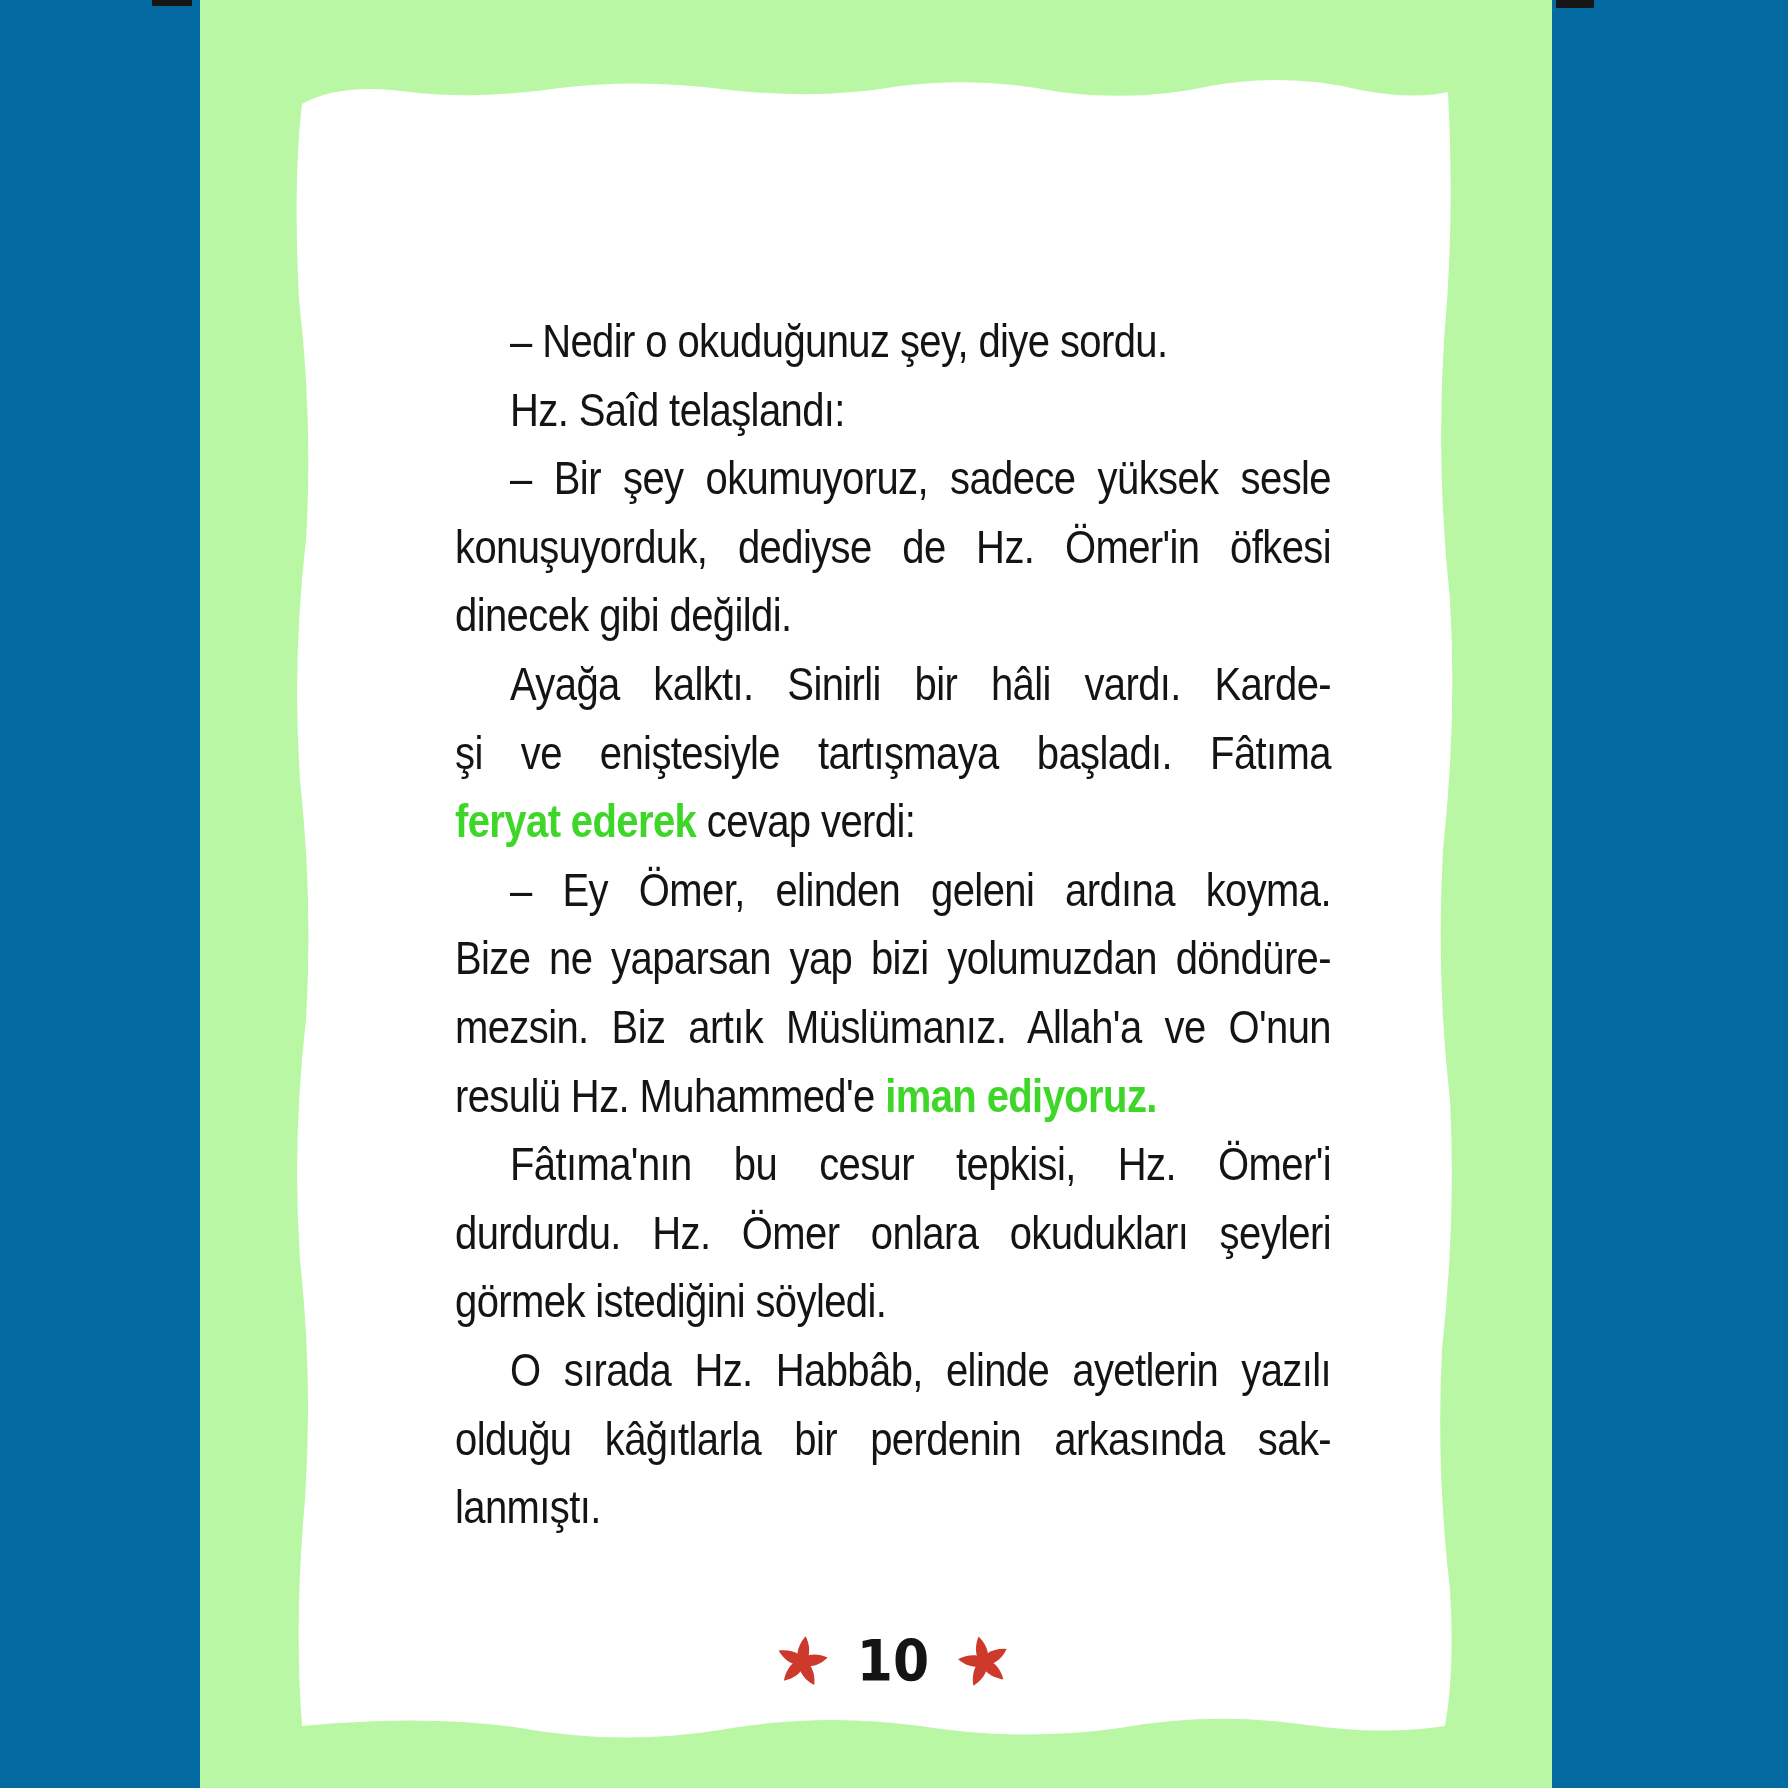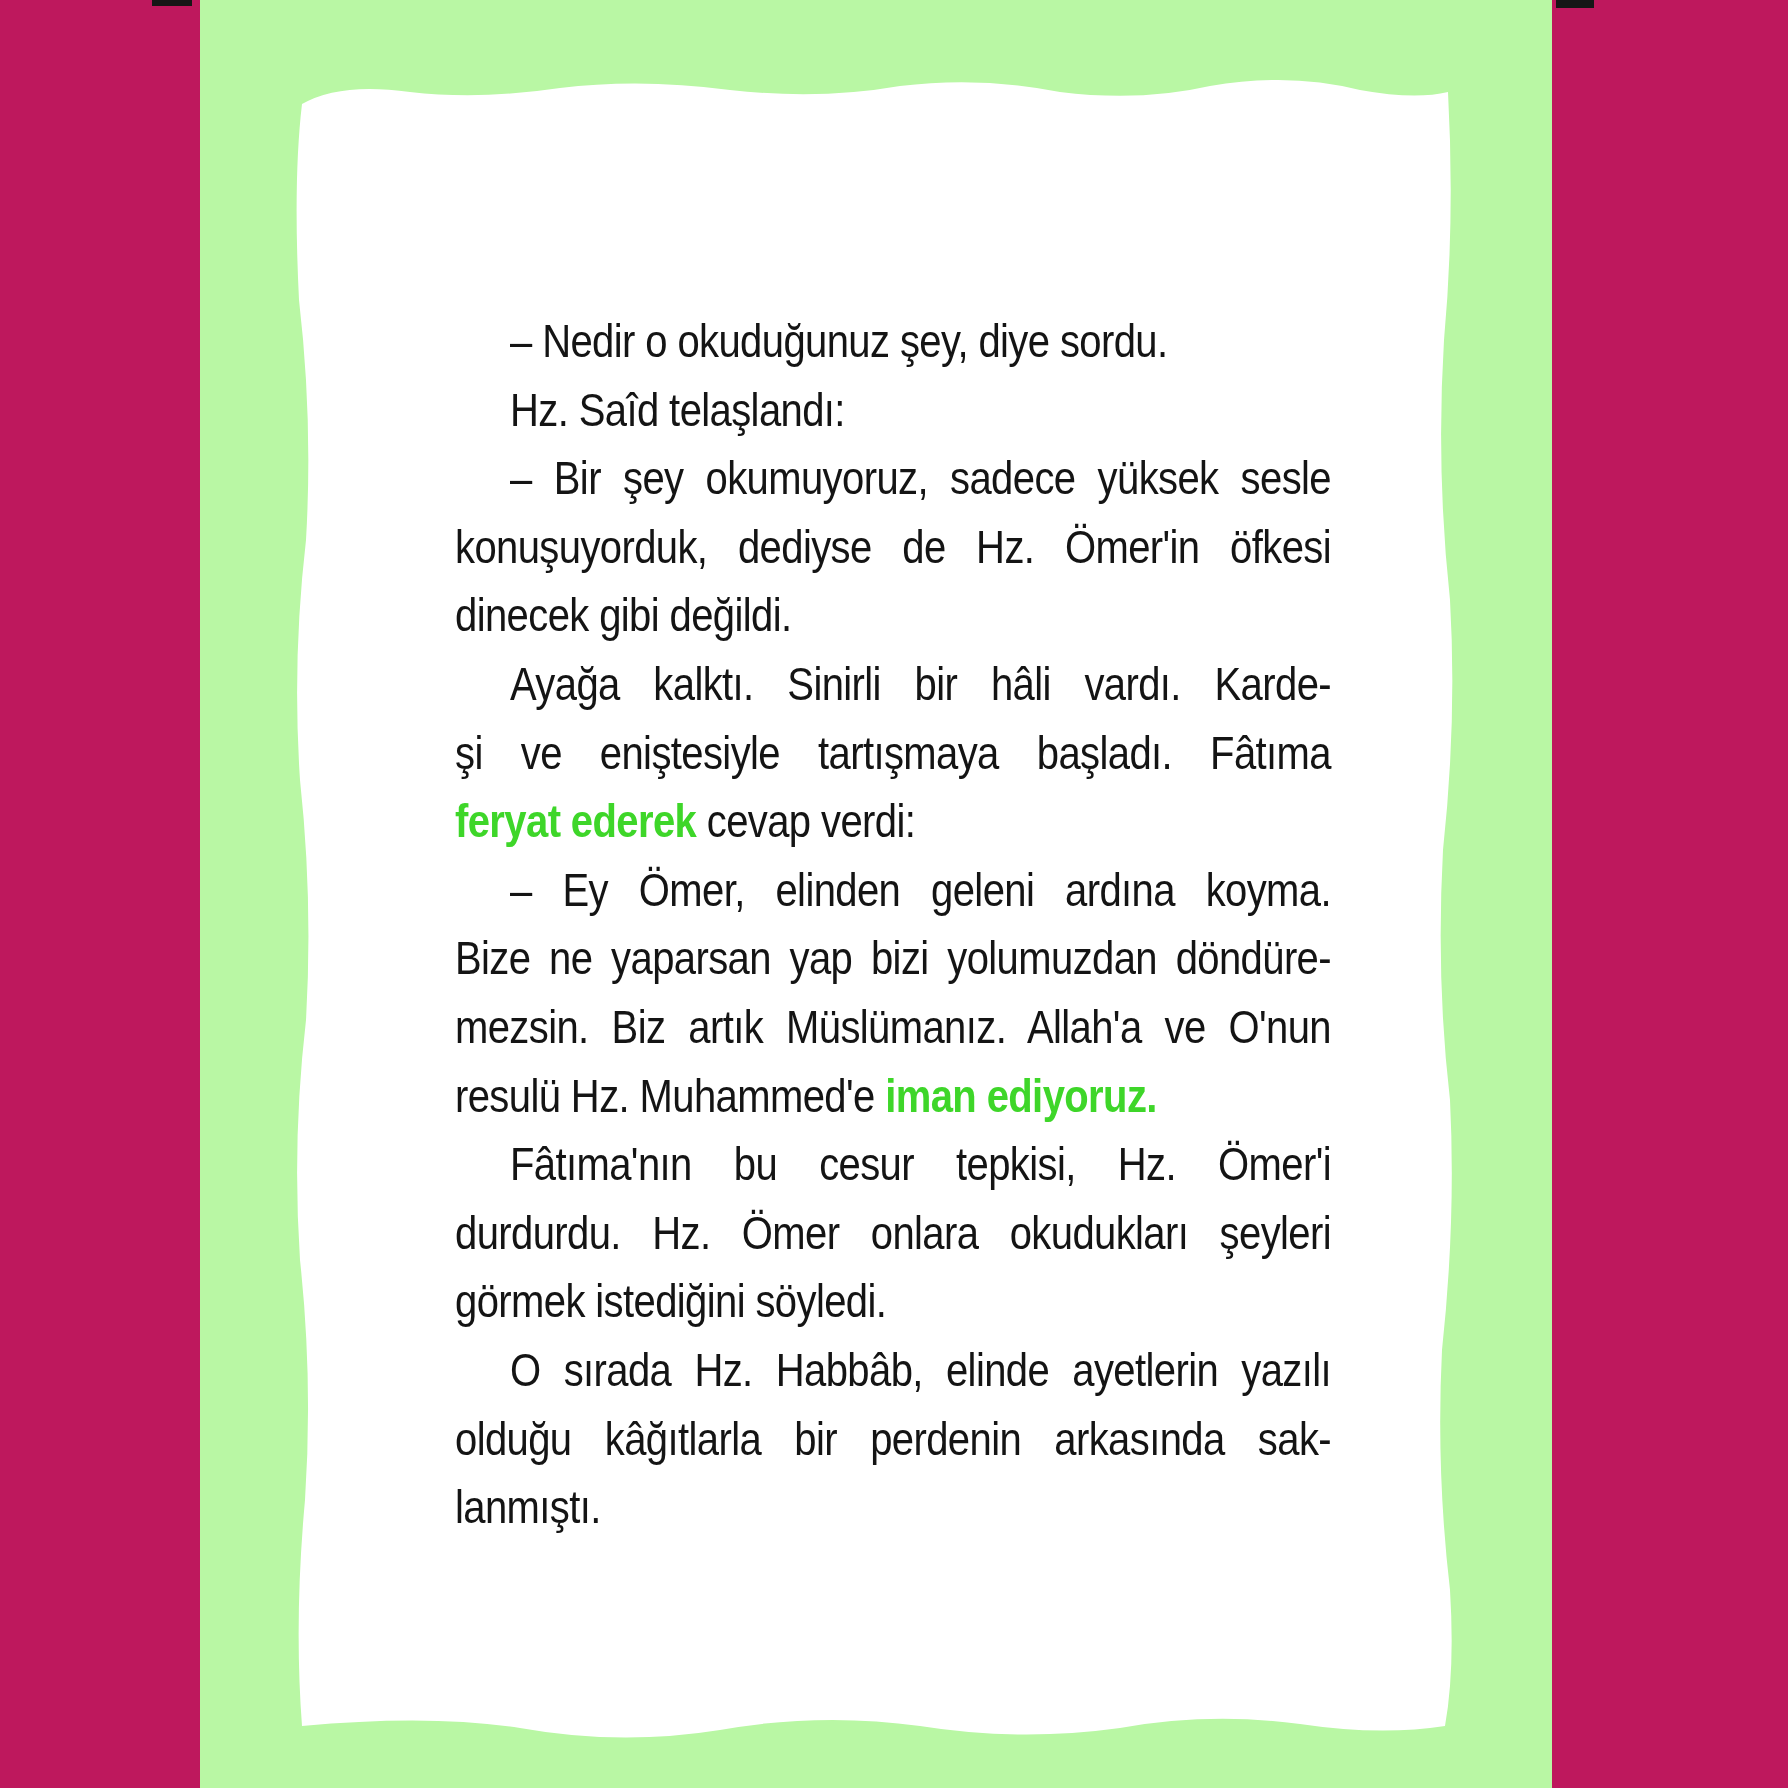--- a/index.html
+++ b/index.html
@@ -1,19 +1,19 @@
 <!DOCTYPE html>
 <html style="--frame-green: #b9f7a4; --highlight-green: #3ed629; --star-red: #cd3a2c; --text: #141414;"><head>
 <meta charset="utf-8">
 <style>
   html,body{margin:0;padding:0;background:#ffffff;}
   #canvas{
     position:relative;
     width:1788px;height:1788px;
-    background:#be185d;
+    background:#0369a1;
     overflow:hidden;
     font-family:"Liberation Sans", sans-serif;
   }
   #bg-layer{position:absolute;left:0;top:0;width:1788px;height:1788px;display:block;}
   .green-frame{fill:var(--frame-green,#b9f7a4);}
   .book-page{fill:#ffffff;}
   .edge-mark{fill:#161616;}
 
   
   #page-text{
@@ -99,14 +99,35 @@
       <div class="line justify"><span>mezsin. Biz artık Müslümanız. Allah'a ve O'nun</span></div>
       <div class="line"><span>resulü Hz. Muhammed'e </span><span class="hl">iman ediyoruz.</span></div>
       <div class="line justify indent"><span>Fâtıma'nın bu cesur tepkisi, Hz. Ömer'i</span></div>
       <div class="line justify"><span>durdurdu. Hz. Ömer onlara okudukları şeyleri</span></div>
       <div class="line"><span>görmek istediğini söyledi.</span></div>
       <div class="line justify indent"><span>O sırada Hz. Habbâb, elinde ayetlerin yazılı</span></div>
       <div class="line justify"><span>olduğu kâğıtlarla bir perdenin arkasında sak-</span></div>
       <div class="line"><span>lanmıştı.</span></div>
     </div>
 
+  <div id="footer">
+    <svg class="star left" viewBox="-40 -40 80 80" aria-hidden="true">
+      <g>
+        <path d="M0 6 C -10 -2 -11 -20 0 -36 C 11 -20 10 -2 0 6 Z" transform="rotate(0)"></path>
+        <path d="M0 6 C -10 -2 -11 -20 0 -36 C 11 -20 10 -2 0 6 Z" transform="rotate(72)"></path>
+        <path d="M0 6 C -10 -2 -11 -20 0 -36 C 11 -20 10 -2 0 6 Z" transform="rotate(144)"></path>
+        <path d="M0 6 C -10 -2 -11 -20 0 -36 C 11 -20 10 -2 0 6 Z" transform="rotate(216)"></path>
+        <path d="M0 6 C -10 -2 -11 -20 0 -36 C 11 -20 10 -2 0 6 Z" transform="rotate(288)"></path>
+      </g>
+    </svg>
+    <span id="page-number">10</span>
+    <svg class="star right" viewBox="-40 -40 80 80" aria-hidden="true">
+      <g>
+        <path d="M0 6 C -10 -2 -11 -20 0 -36 C 11 -20 10 -2 0 6 Z" transform="rotate(0)"></path>
+        <path d="M0 6 C -10 -2 -11 -20 0 -36 C 11 -20 10 -2 0 6 Z" transform="rotate(72)"></path>
+        <path d="M0 6 C -10 -2 -11 -20 0 -36 C 11 -20 10 -2 0 6 Z" transform="rotate(144)"></path>
+        <path d="M0 6 C -10 -2 -11 -20 0 -36 C 11 -20 10 -2 0 6 Z" transform="rotate(216)"></path>
+        <path d="M0 6 C -10 -2 -11 -20 0 -36 C 11 -20 10 -2 0 6 Z" transform="rotate(288)"></path>
+      </g>
+    </svg>
+  </div>
 
 </div>
 
 </body></html>

